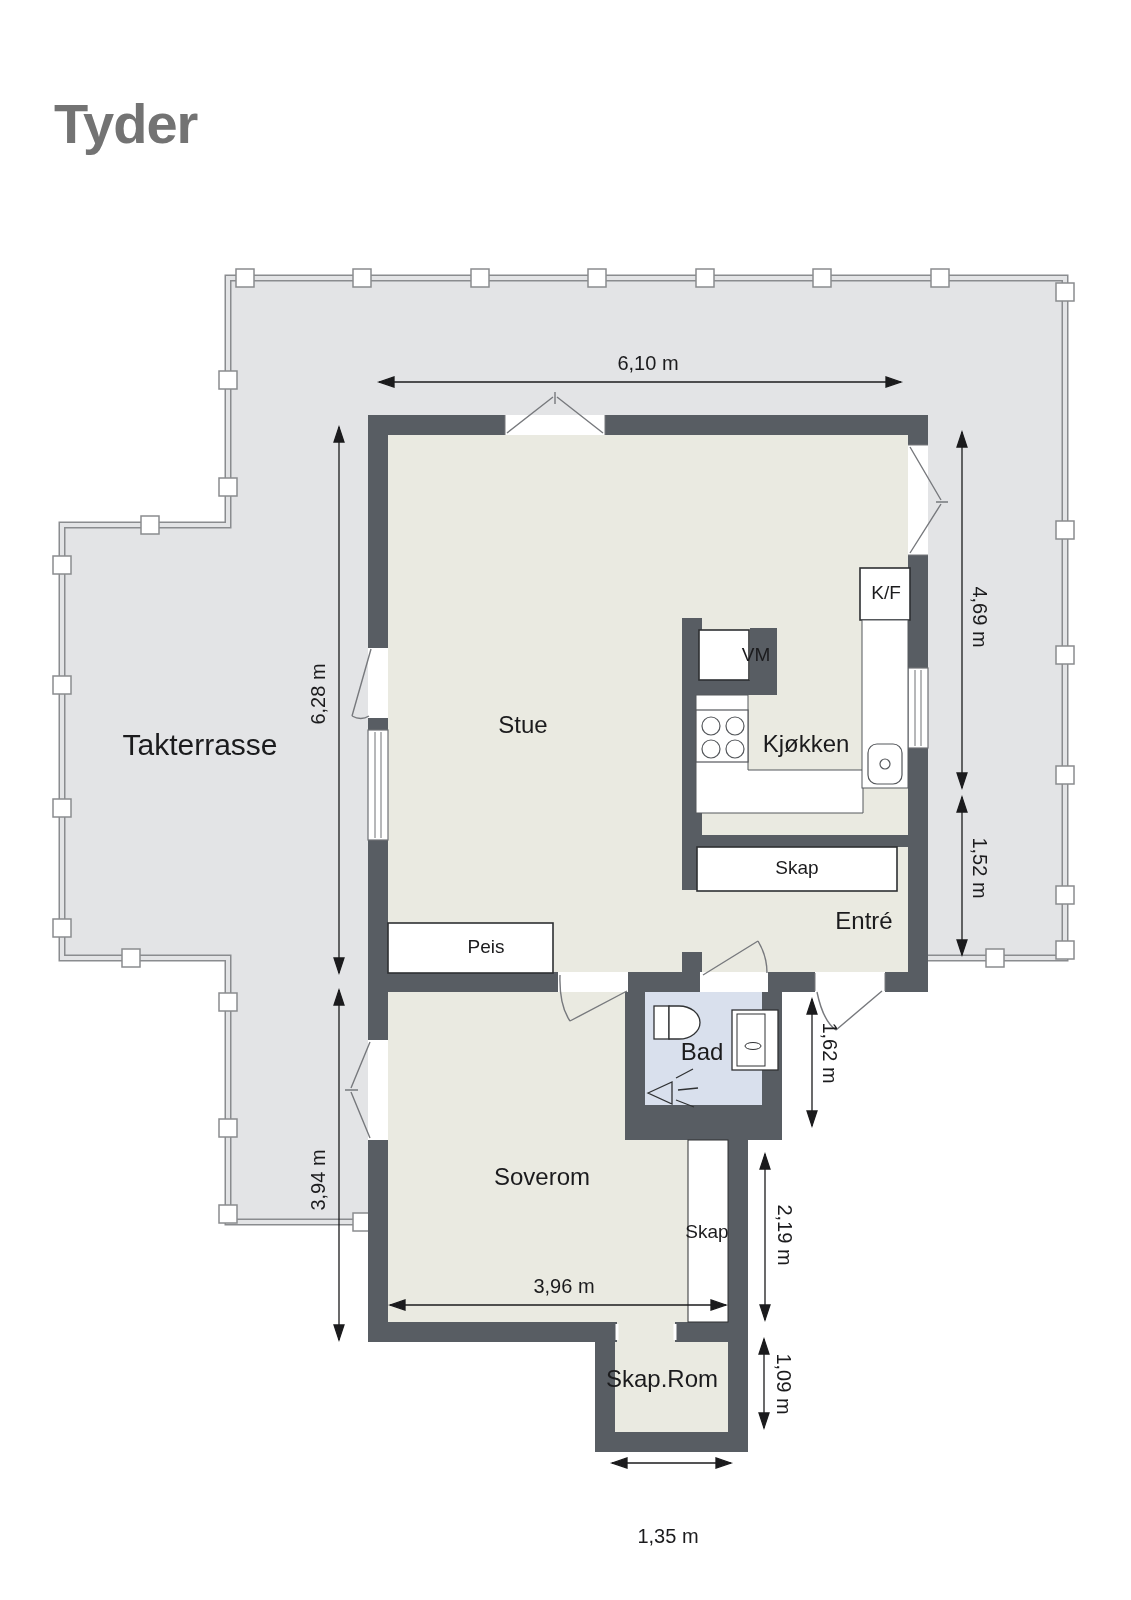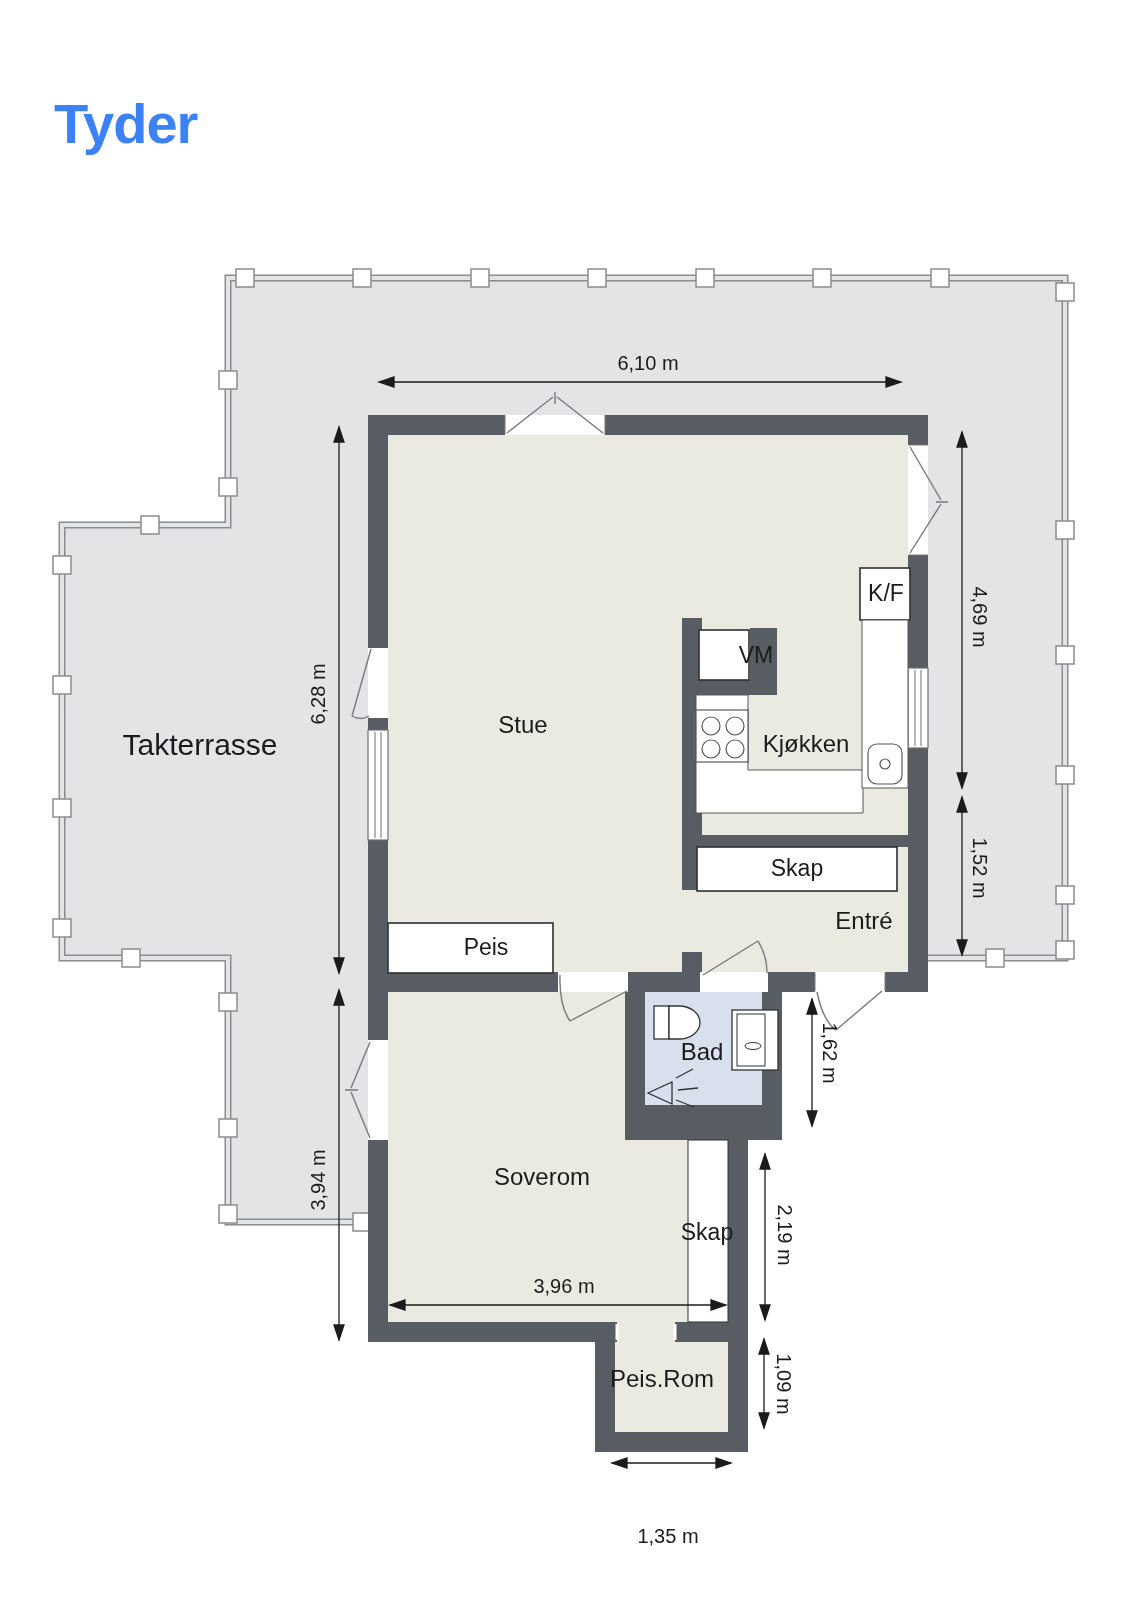--- a/index.html
+++ b/index.html
@@ -3,28 +3,28 @@
 <meta charset="utf-8">
 <style>
   html,body{margin:0;padding:0;background:#ffffff;}
   .stage{
     position:relative;width:1131px;height:1600px;background:#ffffff;overflow:hidden;
     font-family:"Liberation Sans", sans-serif;color:#1b1b1d;
   }
   .stage svg{position:absolute;left:0;top:0;}
   .logo{
     position:absolute;left:54px;top:96px;font-size:56px;font-weight:700;
-    letter-spacing:-1px;color:#3b82f6;line-height:1;
+    letter-spacing:-1px;color:#737373;line-height:1;
   }
   .lbl{
     position:absolute;transform:translate(-50%,-50%);white-space:nowrap;
     font-size:24px;color:#1b1b1d;
   }
   .lbl.big{font-size:30px;}
-  .lbl.fix{font-size:23px;}
+  .lbl.fix{font-size:19px;}
   .lbl.dim{font-size:20px;}
   .lbl.cw{transform:translate(-50%,-50%) rotate(90deg);}
   .lbl.ccw{transform:translate(-50%,-50%) rotate(-90deg);}
 </style>
 </head>
 <body>
 
 <div class="stage">
 
   <div class="logo">Tyder</div>
@@ -248,21 +248,21 @@
       </g>
     </g>
   </svg>
 
   <div class="lbl big" style="left:200px;top:745px;">Takterrasse</div>
   <div class="lbl" style="left:523px;top:725px;">Stue</div>
   <div class="lbl" style="left:806px;top:744px;">Kjøkken</div>
   <div class="lbl" style="left:822px;top:921px;margin-left:42px;">Entré</div>
   <div class="lbl" style="left:702px;top:1052px;">Bad</div>
   <div class="lbl" style="left:542px;top:1177px;">Soverom</div>
-  <div class="lbl" style="left:662px;top:1379px;">Peis.Rom</div>
+  <div class="lbl" style="left:662px;top:1379px;">Skap.Rom</div>
 
   <div class="lbl fix" style="left:486px;top:947px;">Peis</div>
   <div class="lbl fix" style="left:797px;top:868px;">Skap</div>
   <div class="lbl fix" style="left:707px;top:1232px;">Skap</div>
   <div class="lbl fix" style="left:756px;top:655px;">VM</div>
   <div class="lbl fix" style="left:886px;top:593px;">K/F</div>
 
   <div class="lbl dim" style="left:648px;top:363px;text-align:center;">6,10 m</div>
   <div class="lbl dim ccw" style="left:318px;top:694px;">6,28 m</div>
   <div class="lbl dim ccw" style="left:318px;top:1180px;">3,94 m</div>

